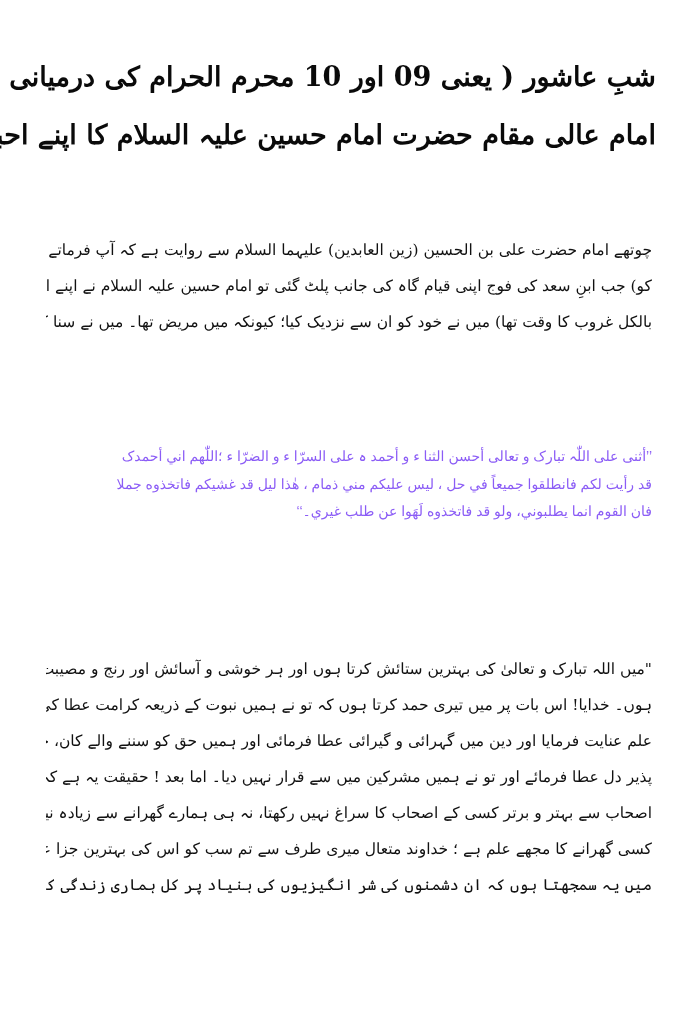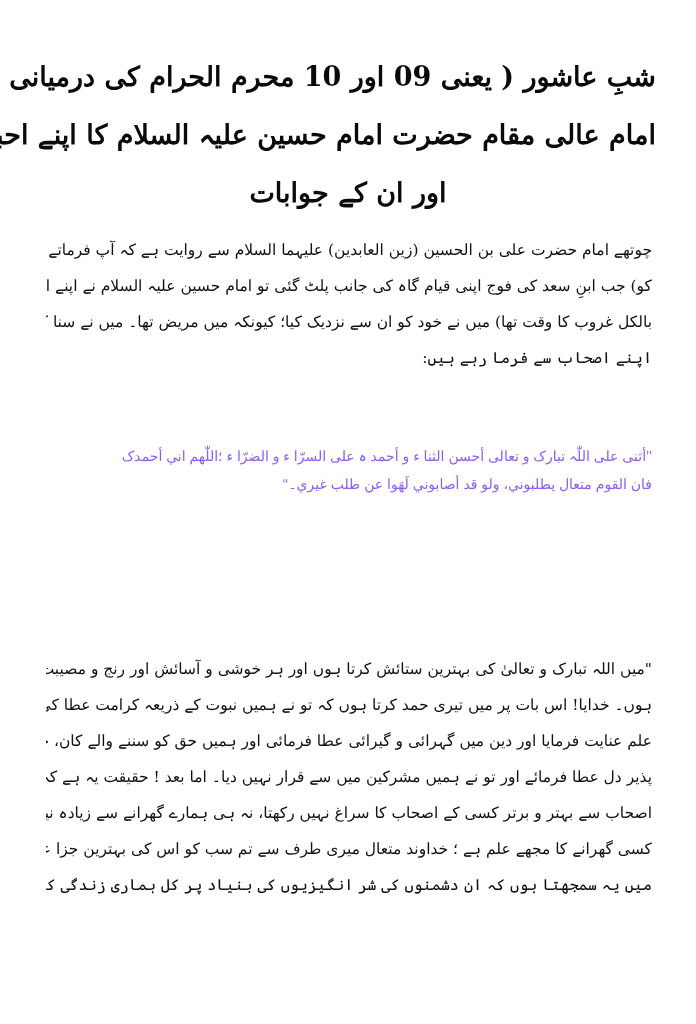--- a/index.html
+++ b/index.html
@@ -63,33 +63,32 @@
     #translation { top: 651px; }
   </style>
 </head>
 <body>
 
 <div class="page">
 
   <h1 class="title">
     <span class="line">شبِ عاشور ( یعنی 09 اور 10 محرم الحرام کی درمیانی رات ) حضرت</span>
     <span class="line">امام عالی مقام حضرت امام حسین علیہ السلام کا اپنے احباب سے خطاب</span>
-    <span class="line">اور ان کے جوابات</span>
   </h1>
 
   <p class="para urdu" id="intro">
     <span class="line">چوتھے امام حضرت علی بن الحسین (زین العابدین) علیہما السلام سے روایت ہے کہ آپ فرماتے ہیں : (نو محرم</span>
     <span class="line">کو) جب ابنِ سعد کی فوج اپنی قیام گاہ کی جانب پلٹ گئی تو امام حسین علیہ السلام نے اپنے اصحاب کو جمع کیا (یہ</span>
     <span class="line">بالکل غروب کا وقت تھا) میں نے خود کو ان سے نزدیک کیا؛ کیونکہ میں مریض تھا۔ میں نے سنا کہ میرے بابا</span>
-    <span class="line">اپنے اصحاب سے فرما رہے ہیں:</span>
   </p>
 
   <p class="para arabic" id="quote-ar">
     <span class="line">’’أثنى على اللّٰہ تبارک و تعالى أحسن الثنا ء و أحمد ہ على السرّا ء و الضرّا ء ؛اللّٰهم اني أحمدک</span>
-    <span class="line">فان القوم متعال يطلبوني، ولو قد أصابوني لَهَوا عن طلب غيري۔‘‘</span>
+    <span class="line">قد رأيت لكم فانطلقوا جميعاً في حل ، ليس عليكم مني ذمام ، هٰذا ليل قد غشيكم فاتخذوه جملا</span>
+    <span class="line">فان القوم انما يطلبوني، ولو قد فاتخذوه لَهَوا عن طلب غيري۔‘‘</span>
   </p>
 
   <p class="para urdu" id="translation">
     <span class="line">"میں اللہ تبارک و تعالیٰ کی بہترین ستائش کرتا ہوں اور ہر خوشی و آسائش اور رنج و مصیبت میں اس کی حمد کرتا</span>
     <span class="line">ہوں۔ خدایا! اس بات پر میں تیری حمد کرتا ہوں کہ تو نے ہمیں نبوت کے ذریعہ کرامت عطا کی، ہمیں قران کا</span>
     <span class="line">علم عنایت فرمایا اور دین میں گہرائی و گیرائی عطا فرمائی اور ہمیں حق کو سننے والے کان، حق نگر آنکھیں اور حق</span>
     <span class="line">پذیر دل عطا فرمائے اور تو نے ہمیں مشرکین میں سے قرار نہیں دیا۔ اما بعد ! حقیقت یہ ہے کہ میں اپنے</span>
     <span class="line">اصحاب سے بہتر و برتر کسی کے اصحاب کا سراغ نہیں رکھتا، نہ ہی ہمارے گھرانے سے زیادہ نیکو کار اور مہربان</span>
     <span class="line">کسی گھرانے کا مجھے علم ہے ؛ خداوند متعال میری طرف سے تم سب کو اس کی بہترین جزا عطا کرے۔ آگاہ ہو جاؤ!</span>
     <span class="line">میں یہ سمجھتا ہوں کہ ان دشمنوں کی شر انگیزیوں کی بنیاد پر کل ہماری زندگی کا آخری دن ہے۔</span>

